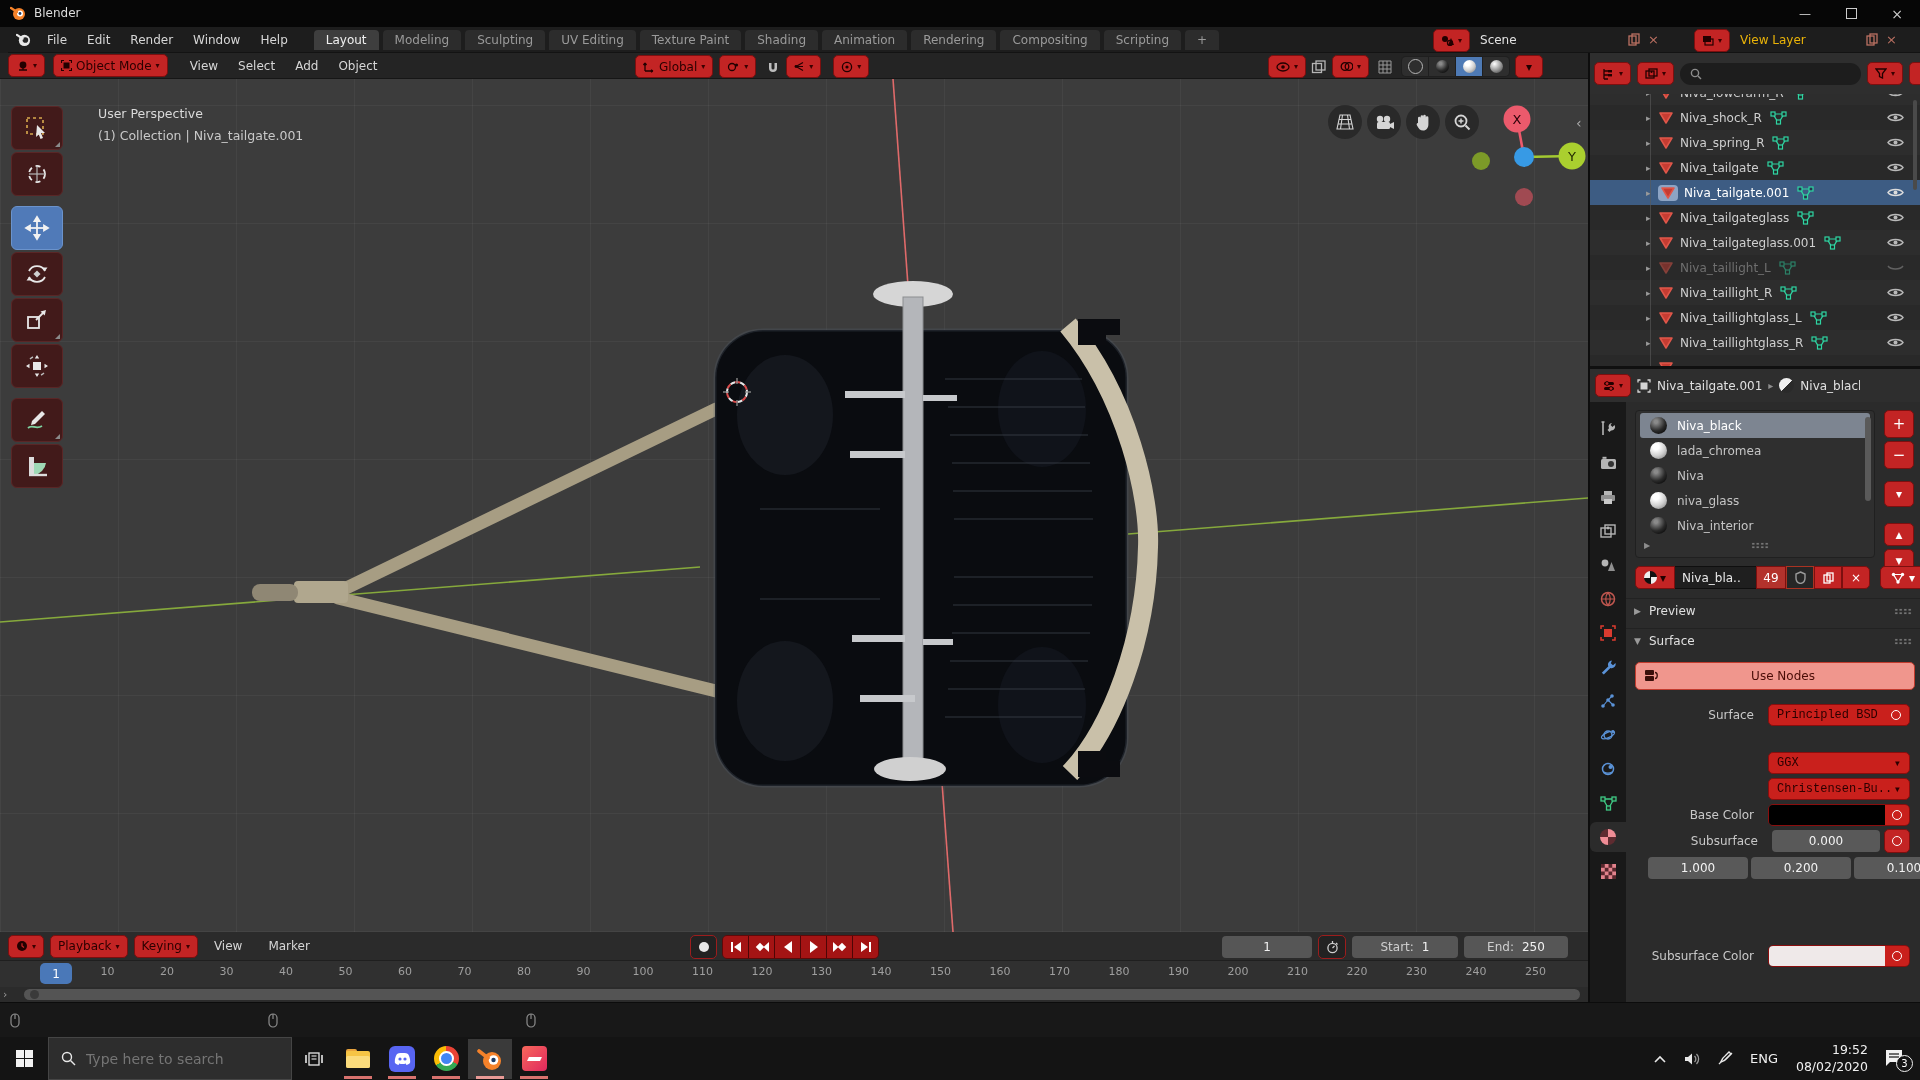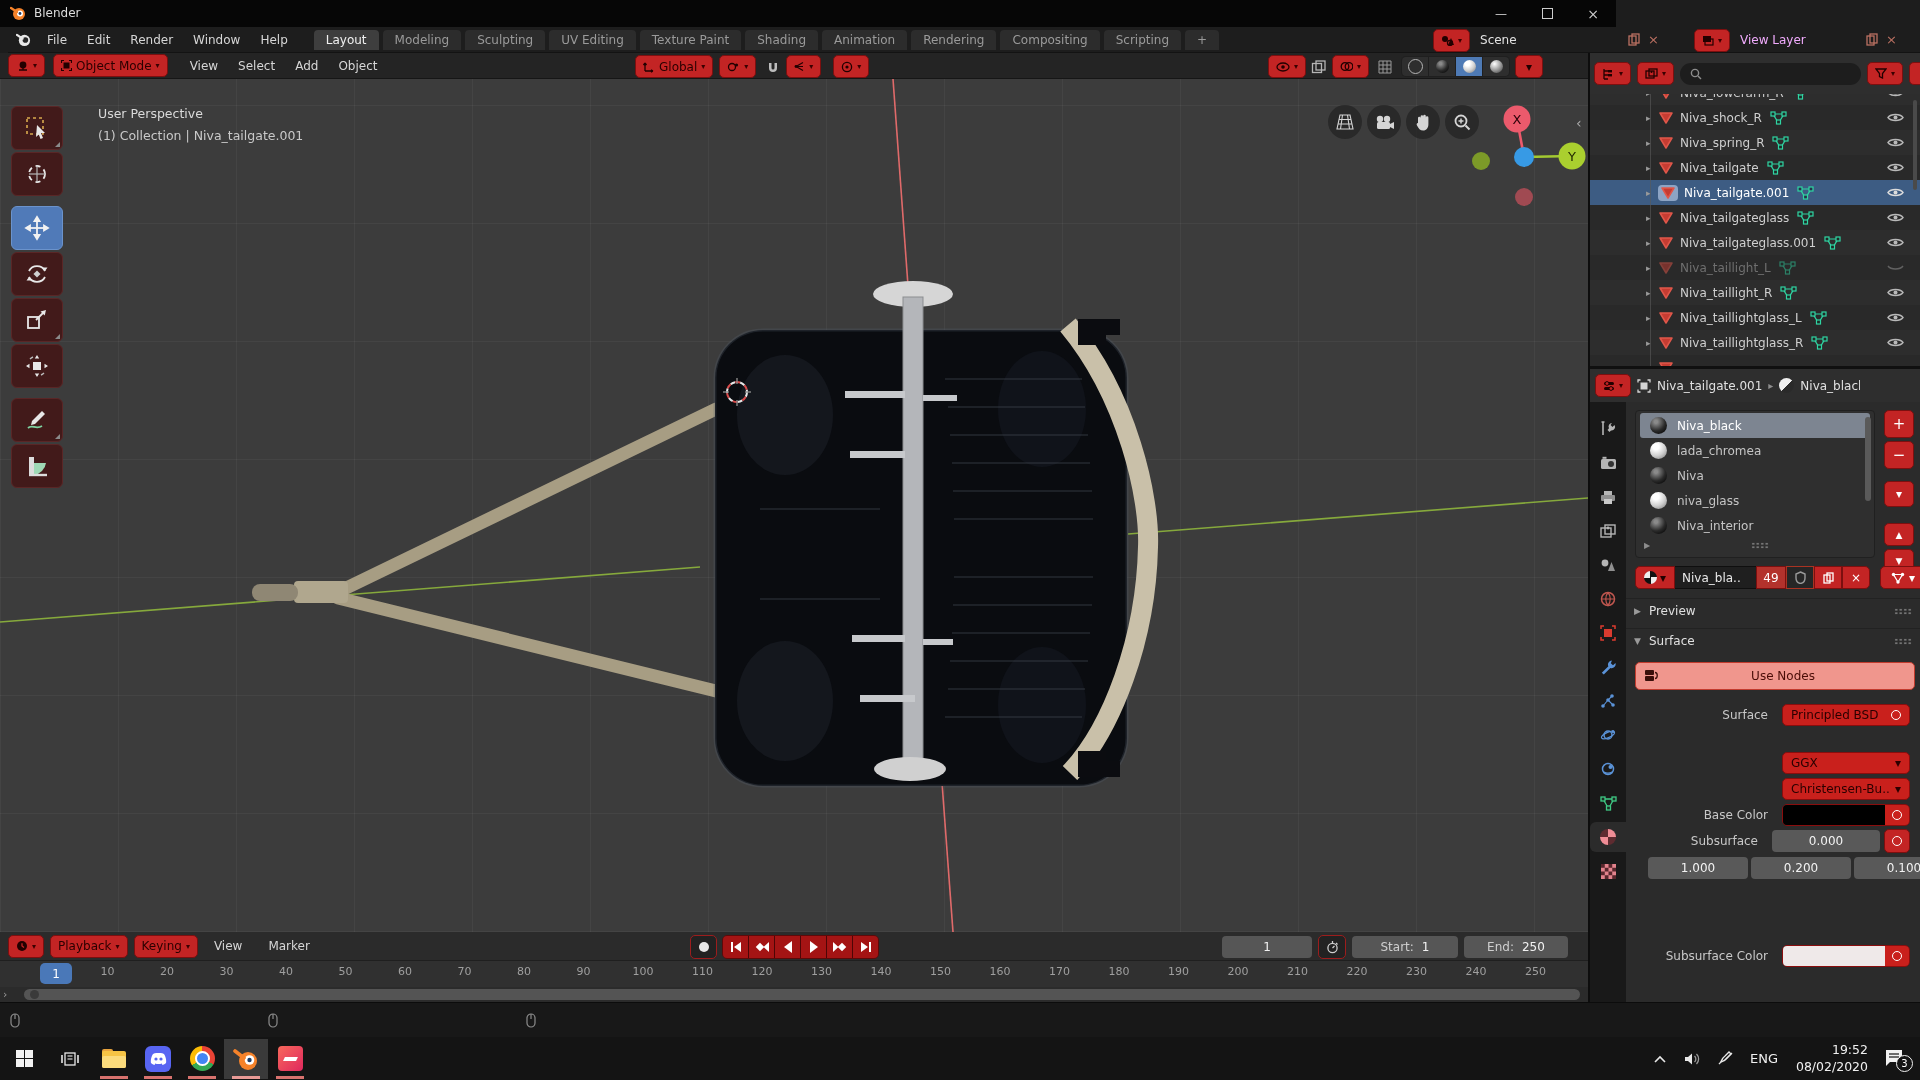--- a/index.html
+++ b/index.html
@@ -3,21 +3,21 @@
 <meta charset="utf-8">
 <style>
   html,body{margin:0;padding:0;background:#000;}
   body{width:1920px;height:1080px;overflow:hidden;font-family:"DejaVu Sans","Liberation Sans",sans-serif;font-size:12px;color:#ddd;-webkit-font-smoothing:antialiased;}
   #screen{position:relative;width:1920px;height:1080px;background:#1d1d1d;}
   .abs{position:absolute;}
   .row{display:flex;align-items:center;}
   .nosel{user-select:none;white-space:nowrap;}
 
   
-  #titlebar{left:0;top:0;width:1616px;height:27px;background:#060606;display:flex;align-items:center;color:#ddd;}
+  #titlebar{left:0;top:0;width:1920px;height:27px;background:#060606;display:flex;align-items:center;color:#ddd;}
   #topbar{left:0;top:27px;width:1920px;height:26px;background:#1d1d1d;display:flex;align-items:center;border-bottom:1px solid #131313;box-sizing:border-box;margin-left:8px;}
   #vph{left:0;top:53px;width:1588px;height:26px;background:#242424;display:flex;align-items:center;box-sizing:border-box;border-bottom:1px solid #161616;}
   #viewport{left:0;top:79px;width:1588px;height:853px;background:#3c3c3c;overflow:hidden;
     background-image:repeating-linear-gradient(0deg,rgba(255,255,255,.045) 0 1px,transparent 1px 118px),repeating-linear-gradient(90deg,rgba(255,255,255,.045) 0 1px,transparent 1px 118px);}
   #timeline{left:0;top:932px;width:1588px;height:70px;background:#2b2b2b;}
   #statusbar{left:0;top:1002px;width:1920px;height:35px;background:#181818;display:flex;align-items:center;border-top:1px solid #0c0c0c;box-sizing:border-box;}
   #taskbar{left:0;top:1037px;width:1920px;height:43px;background:#141414;display:flex;align-items:center;}
   #rightcol{left:1590px;top:53px;width:330px;height:949px;background:#2b2b2b;overflow:hidden;}
   #vsplit{left:1588px;top:53px;width:2px;height:949px;background:#0d0d0d;}
 
@@ -44,21 +44,21 @@
   .orow.dim .oname{color:#6f6f6f;}
   .orow.dim svg{opacity:.5;}
   .orow .eye{margin-left:auto;}
   .treeline{position:absolute;left:1650px;top:94px;width:1px;height:272px;background:#5a5a5a;opacity:.6;}
 
   
   .ptab{width:36px;height:30px;display:flex;align-items:center;justify-content:center;}
   .ptab.active{background:#2b2b2b;border-radius:6px 0 0 6px;}
   .prow{display:flex;align-items:center;height:26px;padding:0 10px 0 8px;}
   .plabel{flex:1;text-align:right;margin-right:14px;color:#c8c8c8;white-space:nowrap;overflow:hidden;}
-  .fw{width:128px;box-sizing:border-box;}
+  .fw{width:142px;box-sizing:border-box;font-family:Liberation Mono, monospace;}
   .gfield{width:108px;height:22px;background:#595959;border-radius:4px;color:#f2f2f2;display:flex;align-items:center;justify-content:center;}
   .socket{width:24px;height:22px;background:#c32424;border:1px solid #7c0f0f;border-radius:5px;display:flex;align-items:center;justify-content:center;margin-left:4px;}
   .socket i{width:8px;height:8px;border:1.5px solid #fff;border-radius:50%;display:block;}
   .rpill{height:22px;background:#c9201c;border:1px solid #8a0d0d;border-radius:5px;color:#2b0000;display:flex;align-items:center;padding:0 8px;justify-content:space-between;}
   .grip{width:18px;height:7px;background-image:radial-gradient(#7a7a7a 1px,transparent 1.3px);background-size:4.5px 3.5px;}
   .sphere{width:17px;height:17px;border-radius:50%;}
   .sph-dark{background:radial-gradient(circle at 35% 28%,#8a8a8a 0 10%,#2a2a2a 55%,#000 95%);}
   .sph-light{background:radial-gradient(circle at 35% 28%,#fff 0 18%,#cfcfcf 55%,#7e7e7e 95%);}
   .mslot{display:flex;align-items:center;gap:10px;height:25px;padding-left:10px;color:#c5c5c5;}
   .mslot.sel{background:#7d8591;color:#fff;border-radius:3px;}
@@ -145,21 +145,21 @@
       <span style="color:#bb7062;font-size:13px;">×</span>
     </div>
     <div class="abs row" style="left:1686px;top:2px;height:22px;">
       <span class="rp">
         <svg width="12" height="11" viewBox="0 0 12 11">
             <rect x="1" y="1" width="8" height="6" fill="#200"></rect>
             <rect x="3" y="4" width="8" height="6" fill="none" stroke="#200" stroke-width="1.2"></rect>
           </svg>
         <span class="ch">▾</span>
         </span>
-      <span style="margin-left:10px;color:#f0abfc;">View Layer</span>
+      <span style="margin-left:10px;color:#eab308;">View Layer</span>
     </div>
     <div class="abs row" style="left:1858px;top:5px;gap:8px;">
       <span>
           <svg width="12" height="13" viewBox="0 0 12 13">
             <rect x="1" y="3" width="7" height="9" fill="none" stroke="#bb7062" stroke-width="1.3"></rect>
             <rect x="4" y="1" width="7" height="9" fill="none" stroke="#bb7062" stroke-width="1.3"></rect>
           </svg>
         </span>
       <span style="color:#bb7062;font-size:13px;">×</span>
     </div>
@@ -1127,20 +1127,29 @@
 
   <div id="taskbar" class="abs">
     <div class="ticon" style="width:48px;height:43px;">
       <svg width="17" height="17" viewBox="0 0 17 17">
           <rect x="0" y="0" width="8" height="8" fill="#f2f2f2"></rect>
           <rect x="9" y="0" width="8" height="8" fill="#f2f2f2"></rect>
           <rect x="0" y="9" width="8" height="8" fill="#f2f2f2"></rect>
           <rect x="9" y="9" width="8" height="8" fill="#f2f2f2"></rect>
         </svg>
     </div>
+    <div style="width:244px;height:43px;background:#2d2d2d;border:1px solid #454545;box-sizing:border-box;display:flex;align-items:center;">
+      <span style="margin:0 8px 0 12px;">
+          <svg width="15" height="15" viewBox="0 0 15 15">
+            <circle cx="6" cy="6" r="4.5" fill="none" stroke="#e8e8e8" stroke-width="1.4"></circle>
+            <line x1="9.5" y1="9.5" x2="14" y2="14" stroke="#e8e8e8" stroke-width="1.4"></line>
+          </svg>
+        </span>
+      <input style="background: transparent; border: none; outline: none; color: rgb(207, 207, 207); font-size: 14px; font-family: inherit; width: 180px;" placeholder="Type here to search">
+    </div>
     <div class="ticon">
       <svg width="18" height="16" viewBox="0 0 18 16">
           <rect x="4" y="2" width="10" height="12" fill="none" stroke="#e8e8e8" stroke-width="1.3"></rect>
           <line x1="1" y1="4" x2="1" y2="12" stroke="#e8e8e8" stroke-width="1.6"></line>
           <line x1="17" y1="4" x2="17" y2="12" stroke="#e8e8e8" stroke-width="1.6"></line>
           <line x1="6.5" y1="5" x2="11.5" y2="5" stroke="#e8e8e8" stroke-width="1.1"></line>
           <line x1="6.5" y1="8" x2="11.5" y2="8" stroke="#e8e8e8" stroke-width="1.1"></line>
         </svg>
     </div>
     <div class="ticon">

